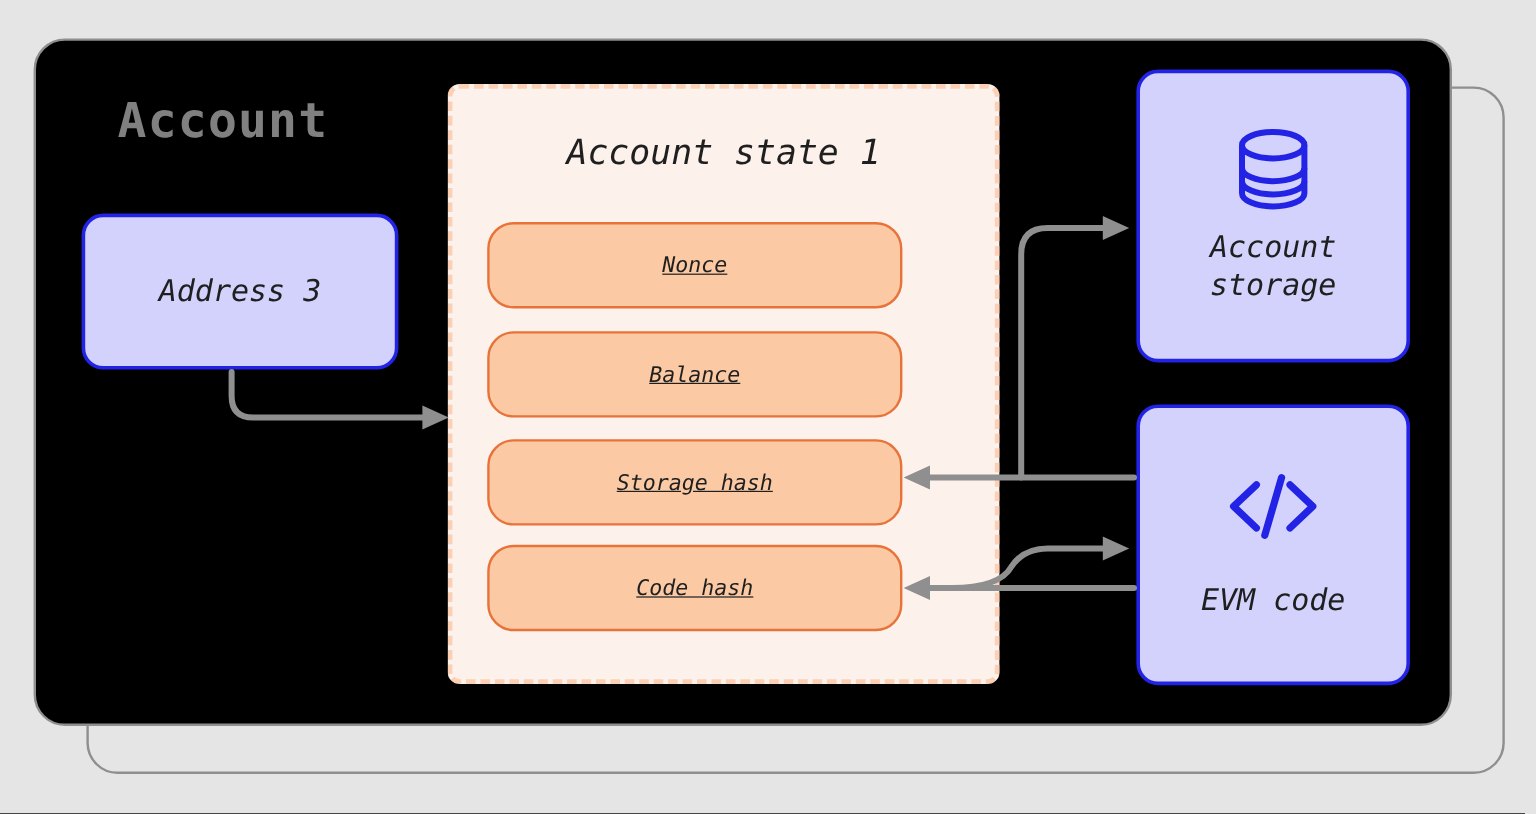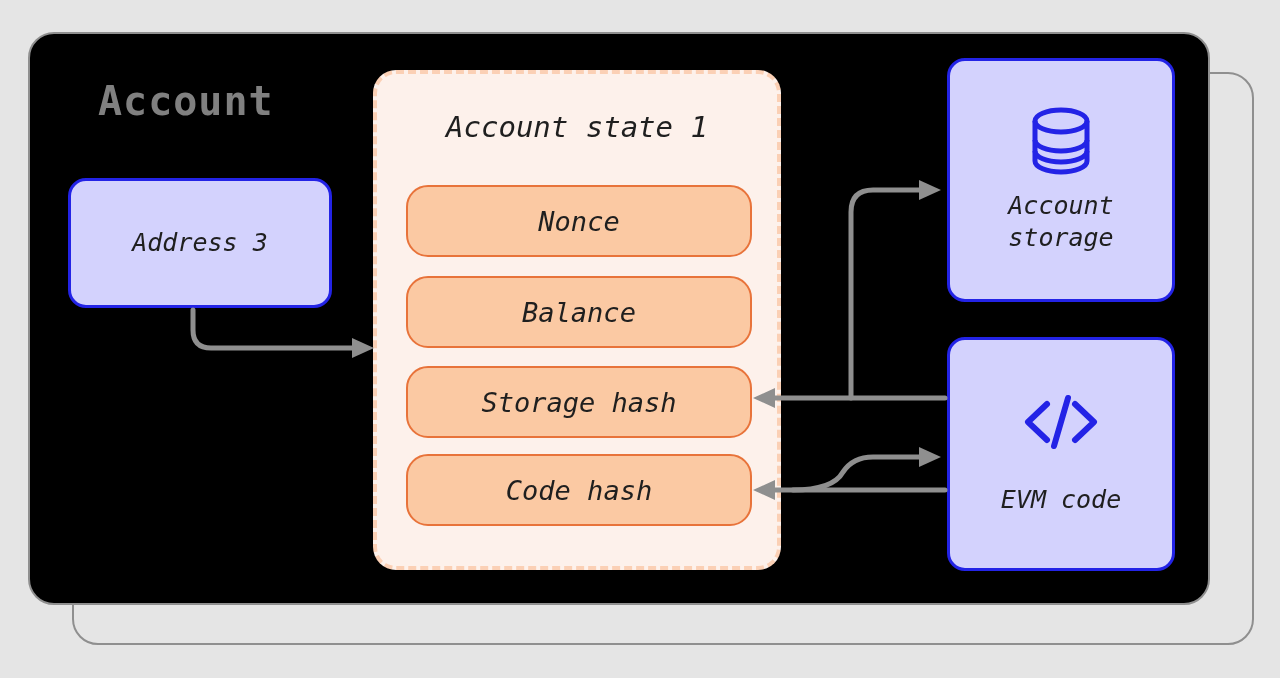--- a/index.html
+++ b/index.html
@@ -61,25 +61,25 @@
   #evmcode-box { left: 947px; top: 337px; width: 228px; height: 234px; gap: 32px; }
   .blue-box .node-label { white-space: pre-line; }
 
   .node-icon { display: block; line-height: 0; }
 
   
   #account-state {
     position: absolute;
     left: 373px;
     top: 70px;
-    width: 408px;
+    width: 460px;
     height: 500px;
     background: #fdf1eb;
     border: 4px dashed #fbd0b5;
-    border-radius: 23px;
+    border-radius: 10px;
     box-sizing: border-box;
   }
   #account-state-title {
     position: absolute;
     left: 0;
     top: 36px;
     width: 100%;
     text-align: center;
     font-size: 29px;
     font-style: italic;
@@ -92,23 +92,24 @@
     left: 29px;
     width: 346px;
     height: 72px;
     background: #fbc9a3;
     border: 2.5px solid #e8733a;
     border-radius: 22px;
     box-sizing: border-box;
     display: flex;
     align-items: center;
     justify-content: center;
-    font-size: 27px;
+    font-size: 18px;
     font-style: italic;
     color: #1f1f1f;
+    text-decoration: underline;
   }
   #field-0 { top: 111px; }
   #field-1 { top: 202px; }
   #field-2 { top: 292px; }
   #field-3 { top: 380px; }
 
   
   #connectors {
     position: absolute;
     left: 0;

